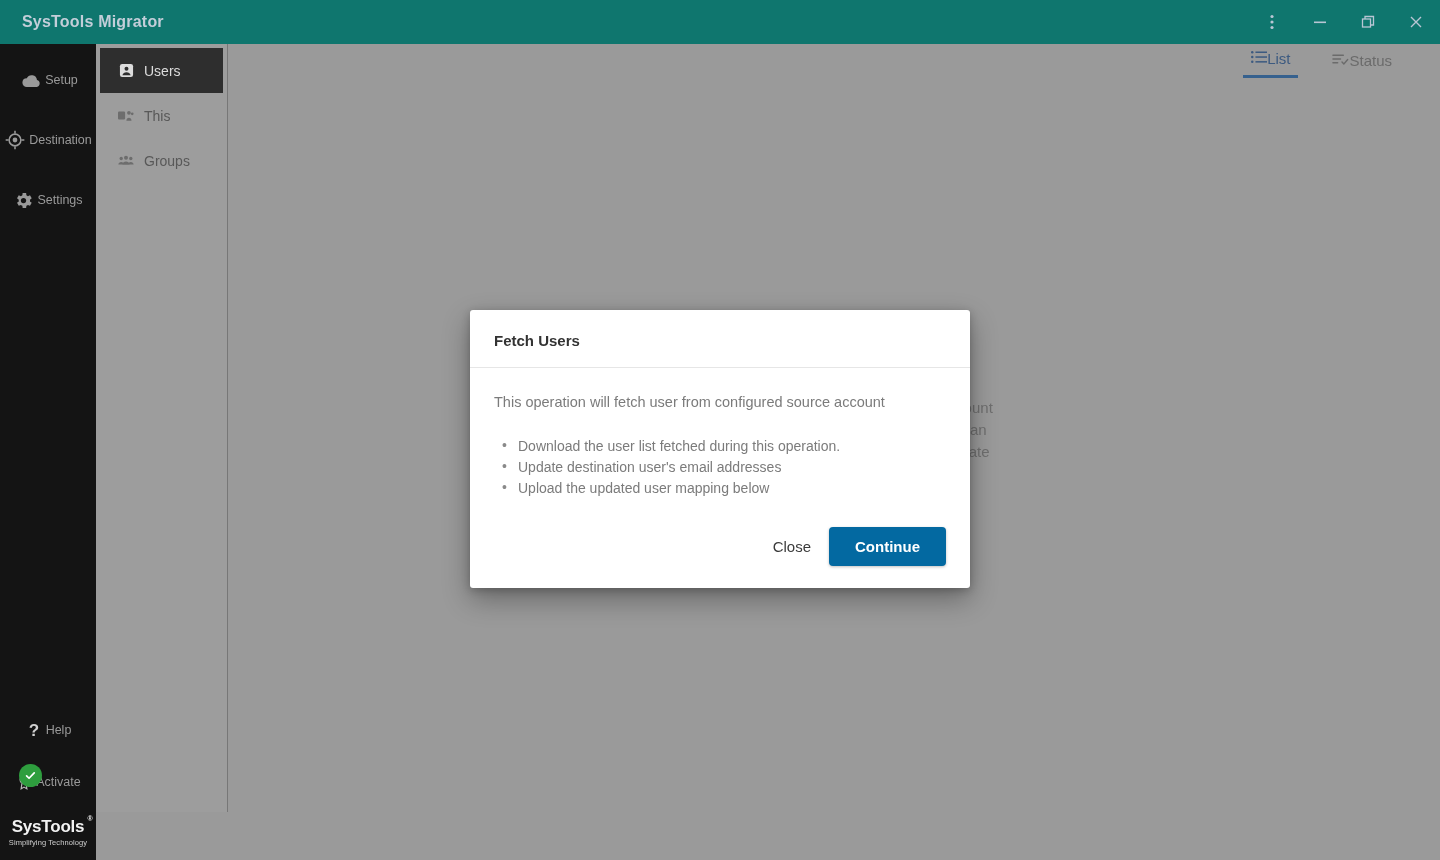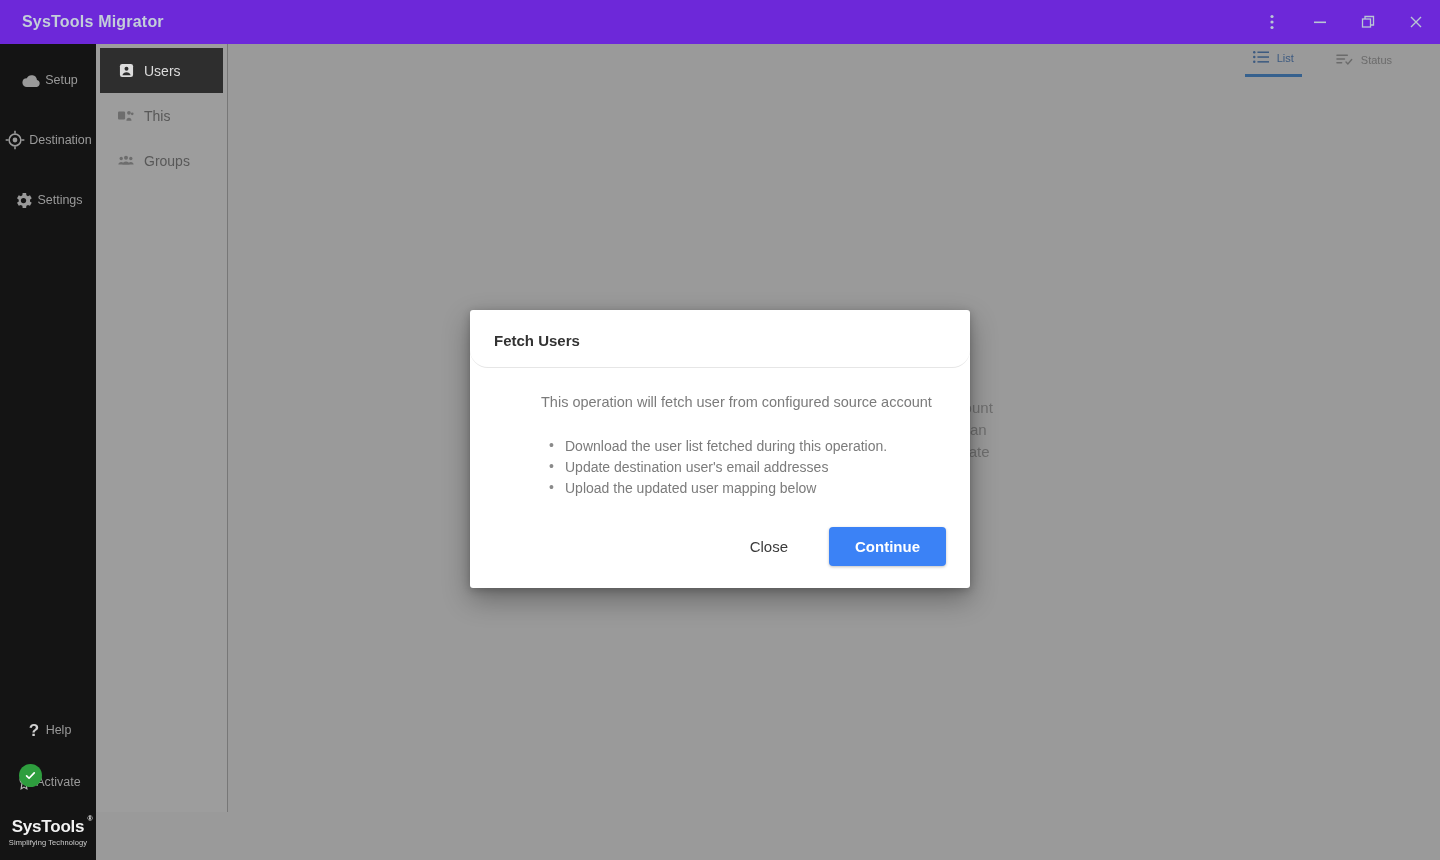--- a/index.html
+++ b/index.html
@@ -7,21 +7,21 @@
     width:1440px; height:860px;
     font-family:"Liberation Sans", sans-serif;
     overflow:hidden;
     background:#9a9a9a;
   }
   .app { position:relative; width:1440px; height:860px; background:#9a9a9a; }
 
   
   .titlebar {
     position:absolute; top:0; left:0; width:1440px; height:44px;
-    background:#6d28d9; display:flex; align-items:center;
+    background:#0f766e; display:flex; align-items:center;
   }
   .title-text {
     color:#c3ced9; font-size:16px; font-weight:bold; padding-left:22px;
     letter-spacing:.2px;
   }
   .title-spacer { flex:1; }
   .win-btn {
     width:48px; height:44px; display:flex; align-items:center; justify-content:center;
     color:#b9c6d4;
   }
@@ -70,22 +70,22 @@
     height:45px; margin:0 4px; display:flex; align-items:center; gap:10px;
     padding-left:18px; color:#585858; font-size:14px;
   }
   .sub-item:first-child { margin-top:4px; }
   .sub-item.active { background:#2e2e2e; color:#dcdcdc; }
   .sub-item .ico { width:16px; display:flex; align-items:center; justify-content:center; }
 
   
   .tabs { position:absolute; top:46px; right:40px; display:flex; gap:26px; }
   .tab {
-    display:flex; align-items:center; gap:8px; padding:4px 8px 8px 8px;
-    color:#6b6b6b; font-size:11px;text-align:center;
+    display:flex; align-items:center; gap:0; padding:4px 8px 8px 8px;
+    color:#6b6b6b; font-size:15px;text-align:center;
   }
   .tab.active { color:#3c5a80; border-bottom:3px solid #36618e; }
 
   
   .bg-content {
     position:absolute; left:228px; top:44px; right:0; bottom:0;
     display:flex; flex-direction:column; align-items:center; justify-content:center;
     padding-bottom:60px;
   }
   .bg-circle {
@@ -101,44 +101,44 @@
   .overlay { position:absolute; inset:0; background:rgba(40,40,40,0.0); }
 
   
   .modal {
     position:absolute; left:470px; top:310px; width:500px;
     background:#fff; border-radius:3px;
     box-shadow:0 11px 28px rgba(0,0,0,.33), 0 2px 8px rgba(0,0,0,.22);
     z-index:10;
   }
   .modal-head {
-    padding:22px 24px 18px 24px; border-bottom:1px solid #e6e6e6;border-radius:18px;
+    padding:22px 24px 18px 24px; border-bottom:1px solid #e6e6e6;
   }
   .modal-title { font-size:15px; font-weight:bold; color:#333; }
-  .modal-body { padding:24px 24px 8px 24px;margin-left:47px; }
+  .modal-body { padding:24px 24px 8px 24px; }
   .modal-p { color:#7b7b7b; font-size:14.5px; line-height:20px; margin-bottom:24px; }
   .modal-p.last { margin-bottom:12px; }
   .modal-list { list-style:none; }
   .modal-list li {
     position:relative; color:#7b7b7b; font-size:14px; line-height:21px;
     padding-left:24px; margin-bottom:0;
   }
   .modal-list li::before {
     content:"•"; position:absolute; left:8px; top:-1px; font-size:14px; color:#8a8a8a;
   }
   .modal-foot {
     padding:20px 24px 22px 24px; display:flex; justify-content:flex-end;
-    align-items:center; gap:37px;
+    align-items:center; gap:14px;
   }
   .btn-close {
     background:none; border:none; color:#3b3b3b; font-size:15px; cursor:pointer;
     padding:8px 4px;
   }
   .btn-continue {
-    background:#3b82f6; color:#fff; border:none; border-radius:4px;
+    background:#0369a1; color:#fff; border:none; border-radius:4px;
     font-size:15px; font-weight:bold; padding:11px 26px; cursor:pointer;
     box-shadow:0 1px 3px rgba(0,0,0,.25);
   }
 </style>
 </head>
 <body>
 
 <div class="app">
 
   <div class="titlebar">

